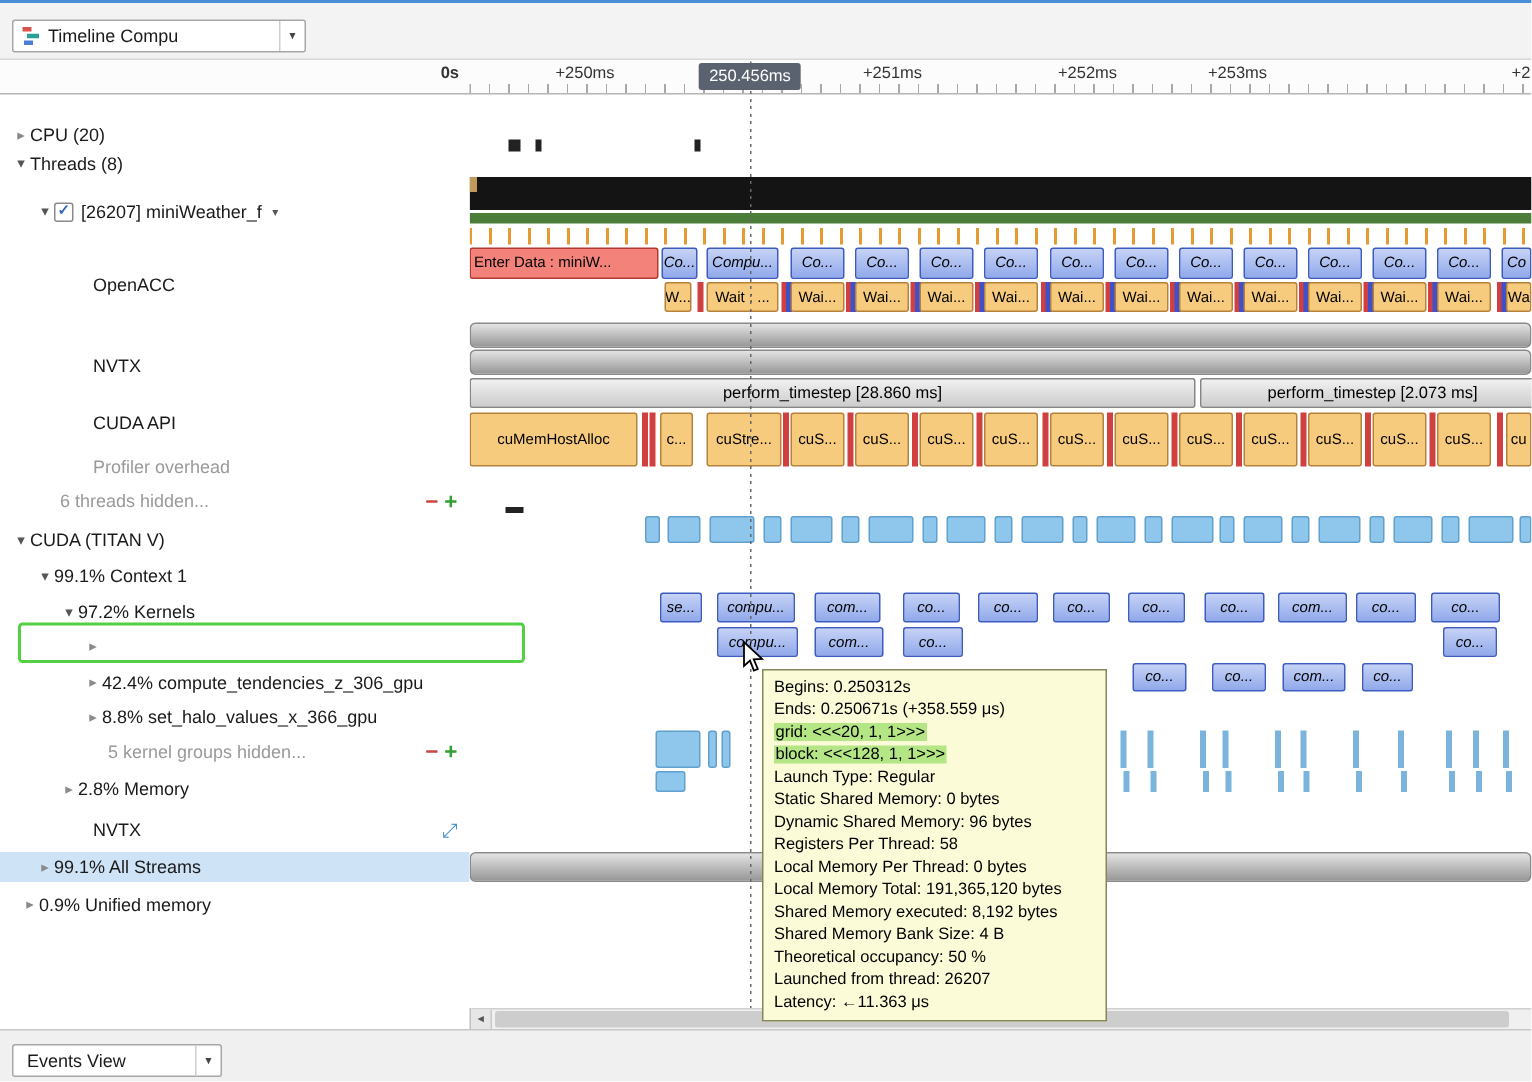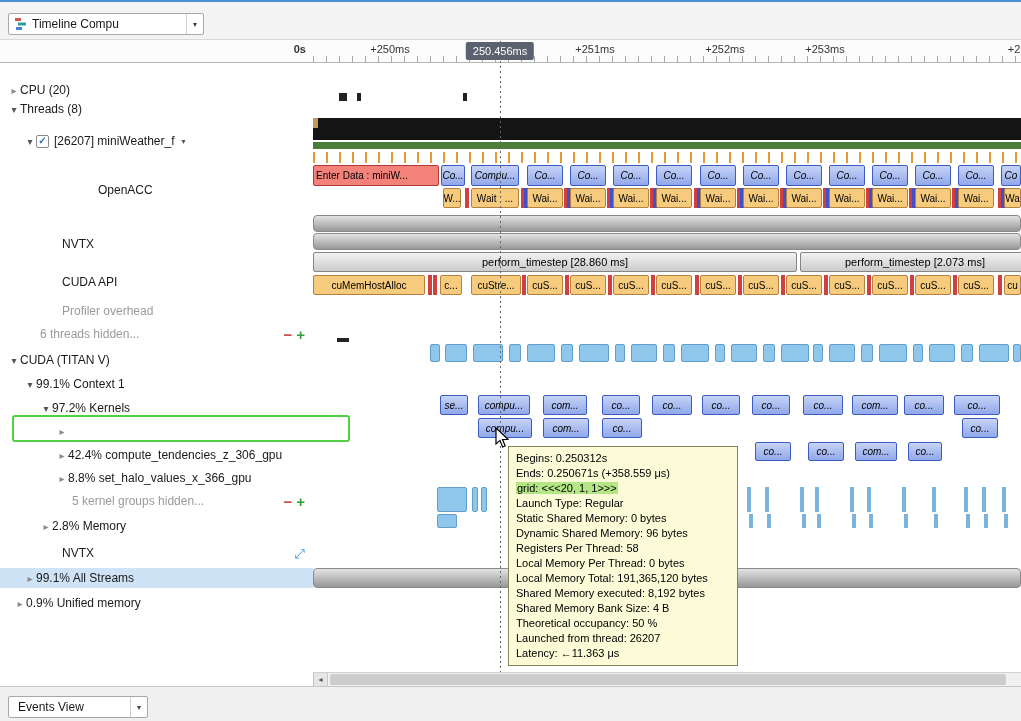--- a/index.html
+++ b/index.html
@@ -119,21 +119,21 @@
         </div>
       </div>
       <div class="tree-row" style="top: 131px;">
         <div class="tree-inner" style="padding-left: 24px;">
           <span class="expander expanded">▾</span>
           <span class="checkbox">✓</span>
           <span class="tree-label">[26207] miniWeather_f</span>
           <span class="row-caret">▾</span>
         </div>
       </div>
-      <div class="tree-row" style="top: 180px; padding-left: 36px;">
+      <div class="tree-row" style="top: 180px;">
         <div class="tree-inner" style="padding-left: 62px;">
           <span class="tree-label">OpenACC</span>
         </div>
       </div>
       <div class="tree-row" style="top: 234px;">
         <div class="tree-inner" style="padding-left: 62px;">
           <span class="tree-label">NVTX</span>
         </div>
       </div>
       <div class="tree-row" style="top: 272px;">
@@ -305,21 +305,21 @@
     <div class="tl-row" style="top: 215px; height: 17px;">
       <div class="bar graygrad" style="left: 0px; width: 708px;"></div>
     </div>
     <div class="tl-row" style="top: 233px; height: 17px;">
       <div class="bar graygrad" style="left: 0px; width: 708px;"></div>
     </div>
     <div class="tl-row" style="top: 252px; height: 20px;">
       <div class="bar gray" style="left: 0px; width: 484px;">perform_timestep [28.860 ms]</div>
       <div class="bar gray" style="left: 487px; width: 230px;">perform_timestep [2.073 ms]</div>
     </div>
-    <div class="tl-row" style="top: 275px; height: 20px;">
+    <div class="tl-row" style="top: 275px; height: 36px;">
       <div class="bar orange" style="left: 0px; width: 112px;">cuMemHostAlloc</div>
       <div class="bar redtick" style="left: 115px; width: 3px;"></div>
       <div class="bar redtick" style="left: 120px; width: 3px;"></div>
       <div class="bar orange" style="left: 127px; width: 22px;">c...</div>
       <div class="bar orange" style="left: 158px; width: 50px;">cuStre...</div>
       <div class="bar redtick" style="left: 209px; width: 2px;"></div>
       <div class="bar orange" style="left: 214px; width: 36px;">cuS...</div>
       <div class="bar redtick" style="left: 252px; width: 2px;"></div>
       <div class="bar orange" style="left: 257px; width: 36px;">cuS...</div>
       <div class="bar redtick" style="left: 295px; width: 2px;"></div>
@@ -434,20 +434,21 @@
 
 <div class="cursor-line"></div>
 
 <div class="highlight-box"></div>
 
 <div class="tooltip">
   <div id="tooltip-lines">
       <div class="tip-line">Begins: 0.250312s</div>
       <div class="tip-line">Ends: 0.250671s (+358.559 μs)</div>
       <div class="tip-line"><span class="hl">grid:  &lt;&lt;&lt;20, 1, 1&gt;&gt;&gt;</span></div>
+      <div class="tip-line"><span class="hl">block: &lt;&lt;&lt;128, 1, 1&gt;&gt;&gt;</span></div>
       <div class="tip-line">Launch Type: Regular</div>
       <div class="tip-line">Static Shared Memory: 0 bytes</div>
       <div class="tip-line">Dynamic Shared Memory: 96 bytes</div>
       <div class="tip-line">Registers Per Thread: 58</div>
       <div class="tip-line">Local Memory Per Thread: 0 bytes</div>
       <div class="tip-line">Local Memory Total: 191,365,120 bytes</div>
       <div class="tip-line">Shared Memory executed: 8,192 bytes</div>
       <div class="tip-line">Shared Memory Bank Size: 4 B</div>
       <div class="tip-line">Theoretical occupancy: 50 %</div>
       <div class="tip-line">Launched from thread: 26207</div>

